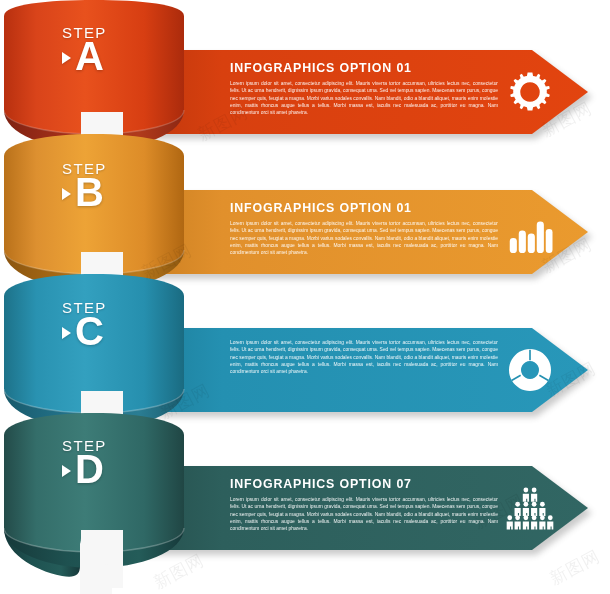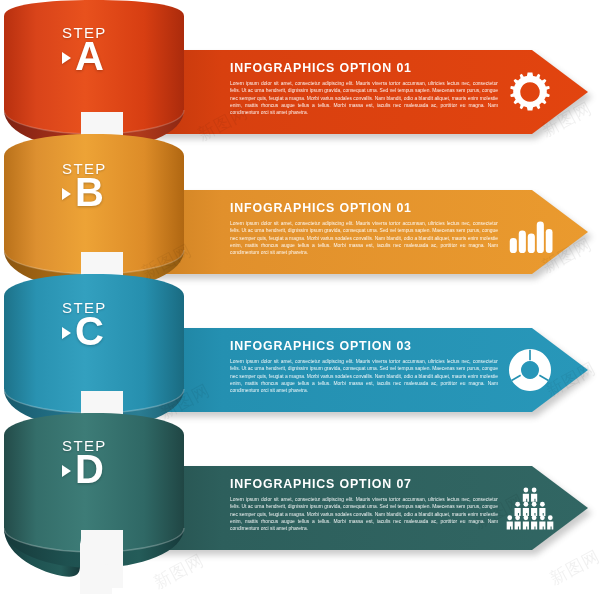--- a/index.html
+++ b/index.html
@@ -184,21 +184,20 @@
           <linearGradient id="bg2" x1="0" y1="0" x2="1" y2="0">
             <stop offset="0" stop-color="#1b7994"></stop>
               <stop offset="0.22" stop-color="#2490b1"></stop>
               <stop offset="1" stop-color="#2897b9"></stop>
           </linearGradient>
         </defs>
         <path d="M0 0 H414 L470 42 L414 84 H0 Z" fill="url(#bg2)"></path>
       </svg>
     </div>
     <div class="txtwrap">
-      <h2>INFOGRAPHICS OPTION 03</h2>
       <p>Lorem ipsum dolor sit amet, consectetur adipiscing elit. Mauris viverra tortor accumsan, ultricies lectus nec, consectetur felis. Ut ac urna hendrerit, dignissim ipsum gravida, consequat urna. Sed vel tempus sapien. Maecenas sem purus, congue nec semper quis, feugiat a magna. Morbi varius sodales convallis. Nam blandit, odio a blandit aliquet, mauris enim molestie enim, mattis rhoncus augue tellus a tellus. Morbi massa est, iaculis nec malesuada ac, porttitor eu magna. Nam condimentum orci sit amet pharetra.</p>
     </div>
     <div class="icon">
       <svg viewBox="0 0 64 64">
         <g fill="#ffffff">
           <path d="M32 4 a28 28 0 1 1-0.01 0 z M32 20 a12 12 0 1 0 0.01 0 z"></path>
         </g>
         <g stroke="#2490b1" stroke-width="2.2" fill="none">
           <line x1="32" y1="5" x2="32" y2="19"></line>
           <line x1="56.5" y1="46" x2="44.5" y2="39"></line>

